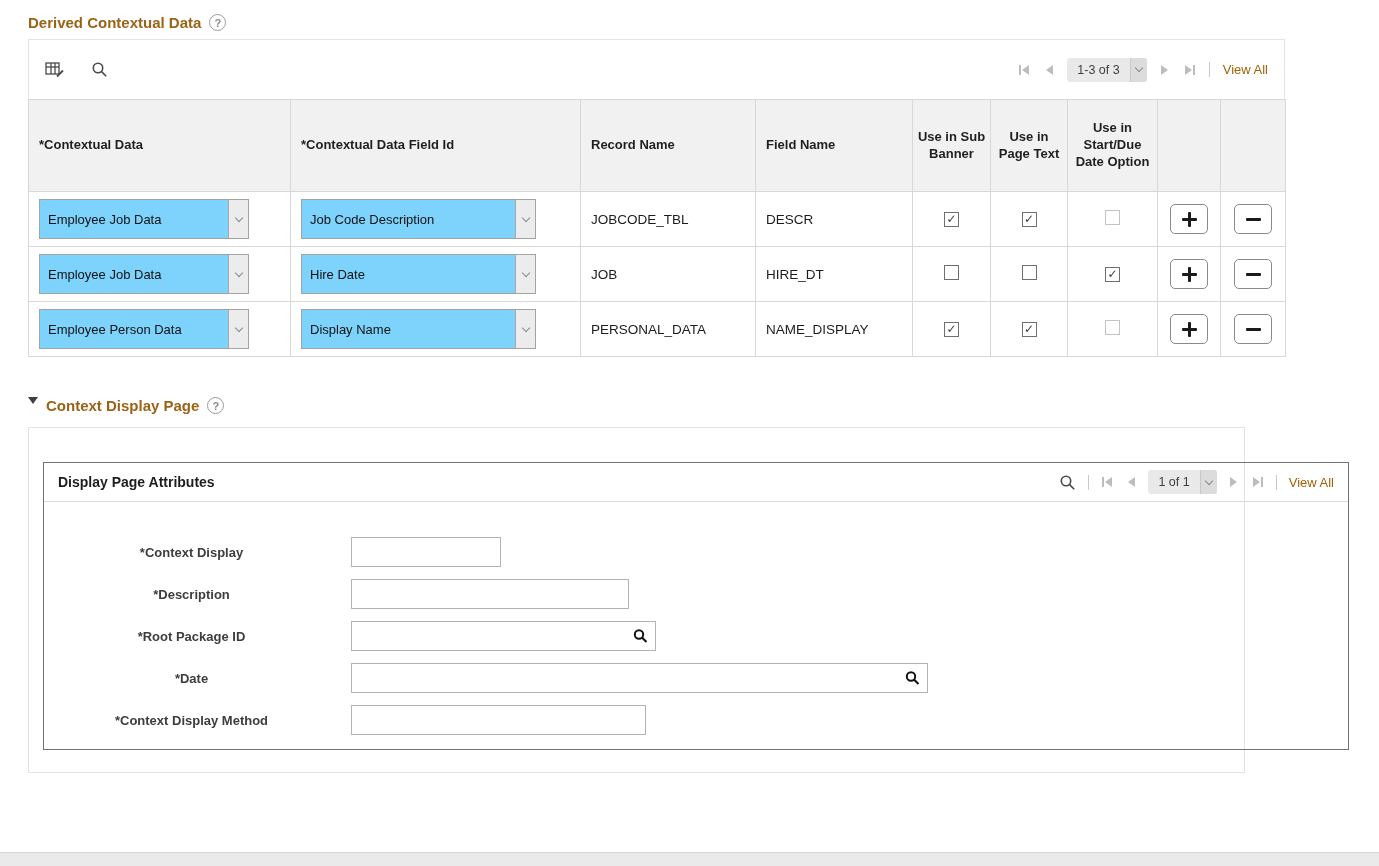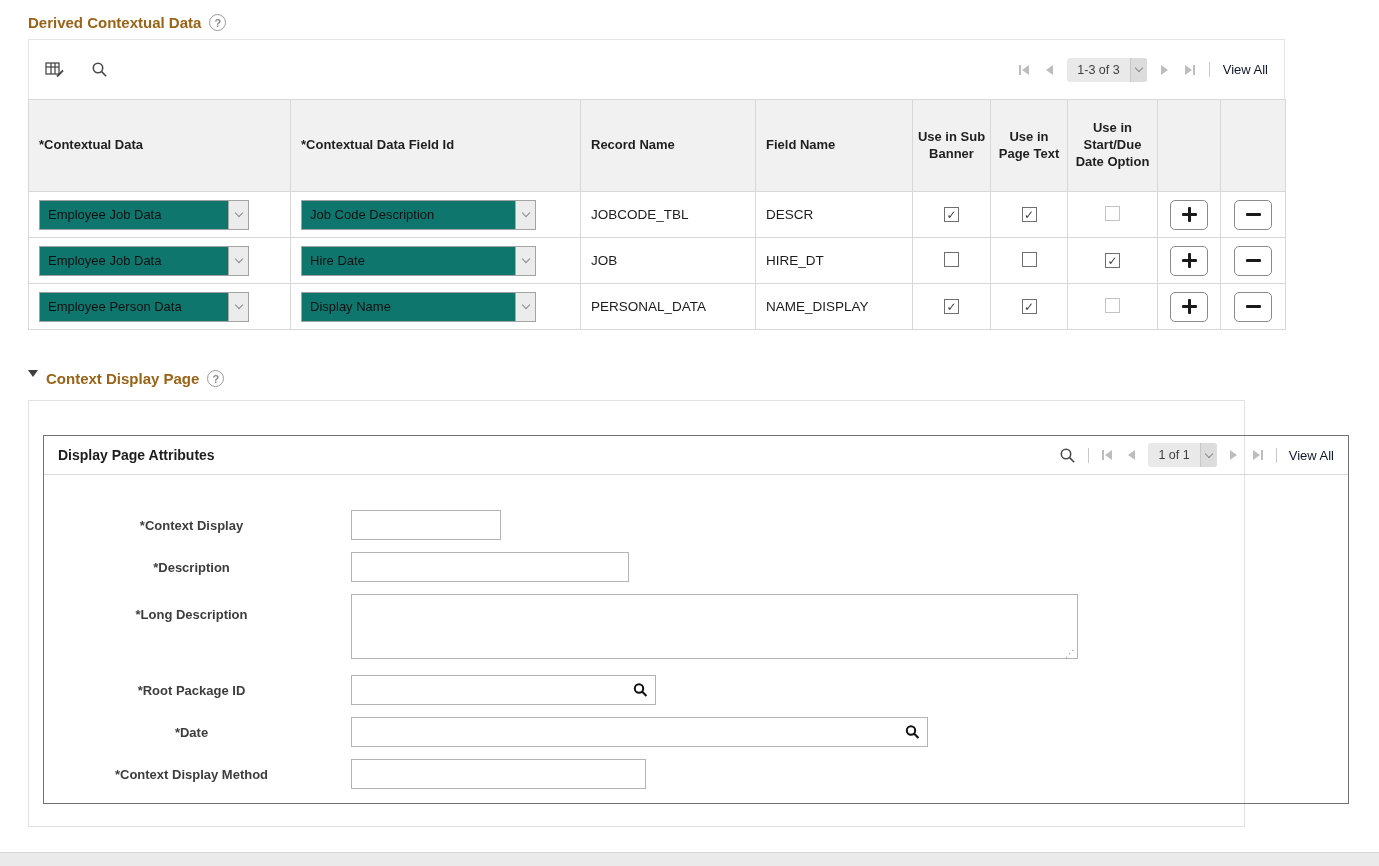--- a/index.html
+++ b/index.html
@@ -36,34 +36,34 @@
   .toolbar .tb-icons{display:flex;align-items:center;gap:26px;}
   .icon-btn{display:inline-flex;align-items:center;justify-content:center;cursor:pointer;background:none;border:none;padding:0;}
 
   .pager{display:flex;align-items:center;gap:13px;margin-left:auto;}
   .pg-arrow{display:inline-flex;align-items:center;cursor:pointer;background:none;border:none;padding:0;}
   .pill{display:inline-flex;align-items:stretch;background:var(--pill-bg);border-radius:3px;overflow:hidden;cursor:pointer;}
   .pill-label{padding:5px 10px;font-size:12.5px;color:#3f3f3f;white-space:nowrap;}
   .pill-chev{width:17px;background:#dcdcdc;border-left:1px solid #c8c8c8;display:flex;align-items:center;justify-content:center;}
   .chev{width:6px;height:6px;border-right:1.5px solid #8a8a8a;border-bottom:1.5px solid #8a8a8a;transform:rotate(45deg);margin-top:-3px;}
   .vbar{width:1px;height:15px;background:#c9c9c9;display:inline-block;}
-  .view-all{font-size:13px;color:#0f172a;cursor:pointer;white-space:nowrap;}
+  .view-all{font-size:13px;color:#a16207;cursor:pointer;white-space:nowrap;}
 
   table.psgrid{border-collapse:collapse;width:1257px;table-layout:fixed;}
   table.psgrid th,table.psgrid td{border:1px solid var(--border);}
   table.psgrid th{
     background:var(--header-bg);font-size:13px;font-weight:bold;color:#1f1f1f;
     padding:12px 10px;text-align:left;vertical-align:middle;line-height:1.3;height:92px;
   }
   table.psgrid th.ctr{text-align:center;padding:12px 4px;}
   table.psgrid td{padding:7px 10px;height:46px;font-size:13.5px;color:#1c1c1c;vertical-align:middle;background:#fff;}
   table.psgrid td.ctr{text-align:center;padding:7px 4px;}
 
   
-  .pssel{display:flex;align-items:stretch;border:1px solid #a3a3a3;background:#0f766e;height:30px;cursor:pointer;}
+  .pssel{display:flex;align-items:stretch;border:1px solid #a3a3a3;background:#7dd3fc;height:40px;cursor:pointer;}
   .pssel-text{flex:1;display:flex;align-items:center;padding:0 8px;font-size:13px;color:#111;white-space:nowrap;overflow:hidden;}
   .pssel-btn{width:20px;background:#ececec;border-left:1px solid #a9a9a9;display:flex;align-items:center;justify-content:center;}
   .w210{width:210px;} .w235{width:235px;}
 
   
   .cb{
     width:15px;height:15px;border:1.5px solid #6f6f6f;background:#fff;
     display:inline-flex;align-items:center;justify-content:center;cursor:pointer;
   }
   .cb.checked::after{content:"\2713";font-size:12px;font-weight:bold;color:#3c3c3c;line-height:1;}
@@ -335,24 +335,20 @@
 
       <div class="form-area">
         <div class="frow">
           <span class="flabel">*Context Display</span>
           <input class="ptext w150" type="text" value="" style="">
         </div>
         <div class="frow">
           <span class="flabel">*Description</span>
           <input class="ptext w278" type="text" value="" style="">
         </div>
-        <div class="frow top">
-          <span class="flabel">*Long Description</span>
-          <span class="ta-wrap"><textarea class="pta" style=""></textarea></span>
-        </div>
         <div class="frow">
           <span class="flabel">*Root Package ID</span>
           <span class="lk">
             <input class="ptext w305" type="text" value="" style="">
             <button class="lk-icon">
                 <svg width="15" height="15" viewBox="0 0 15 15">
                   <circle cx="6" cy="6" r="4.2" fill="none" stroke="#111" stroke-width="2"></circle>
                   <line x1="9.2" y1="9.2" x2="13.5" y2="13.5" stroke="#111" stroke-width="2"></line>
                 </svg>
               </button>

